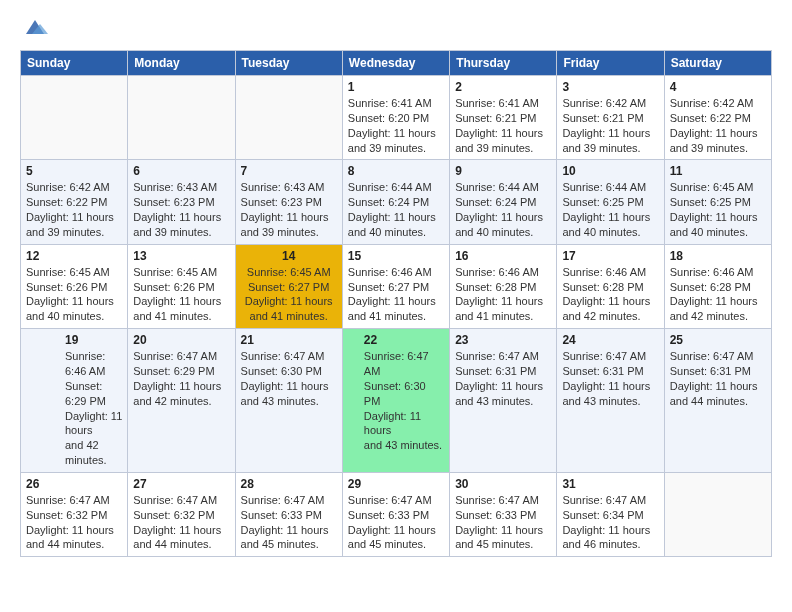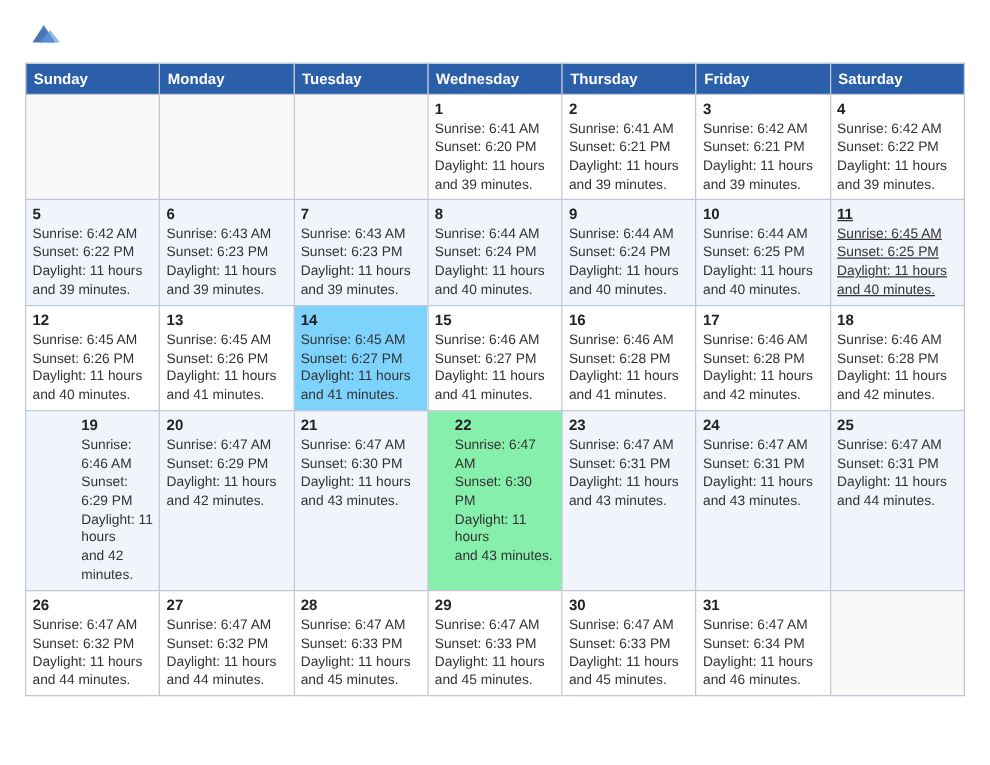--- a/index.html
+++ b/index.html
@@ -193,21 +193,21 @@
 Daylight: 11 hours
 and 40 minutes.</div>
           </td>
           <td style="background: rgb(240, 244, 251);">
             <span class="day-num">10</span>
             <div class="day-info" style="white-space: pre-line;">Sunrise: 6:44 AM
 Sunset: 6:25 PM
 Daylight: 11 hours
 and 40 minutes.</div>
           </td>
-          <td style="background: rgb(240, 244, 251); text-decoration: underline;">
+          <td style="background: rgb(240, 244, 251);">
             <span class="day-num">11</span>
             <div class="day-info" style="white-space: pre-line;">Sunrise: 6:45 AM
 Sunset: 6:25 PM
 Daylight: 11 hours
 and 40 minutes.</div>
           </td>
         </tr>
         <tr>
           <td style="background: rgb(255, 255, 255);">
             <span class="day-num">12</span>
@@ -216,21 +216,21 @@
 Daylight: 11 hours
 and 40 minutes.</div>
           </td>
           <td style="background: rgb(255, 255, 255);">
             <span class="day-num">13</span>
             <div class="day-info" style="white-space: pre-line;">Sunrise: 6:45 AM
 Sunset: 6:26 PM
 Daylight: 11 hours
 and 41 minutes.</div>
           </td>
-          <td style="background: #7dd3fc;">
+          <td style="background: #eab308; text-align: center;">
             <span class="day-num">14</span>
             <div class="day-info" style="white-space: pre-line;">Sunrise: 6:45 AM
 Sunset: 6:27 PM
 Daylight: 11 hours
 and 41 minutes.</div>
           </td>
           <td style="background: rgb(255, 255, 255);">
             <span class="day-num">15</span>
             <div class="day-info" style="white-space: pre-line;">Sunrise: 6:46 AM
 Sunset: 6:27 PM

